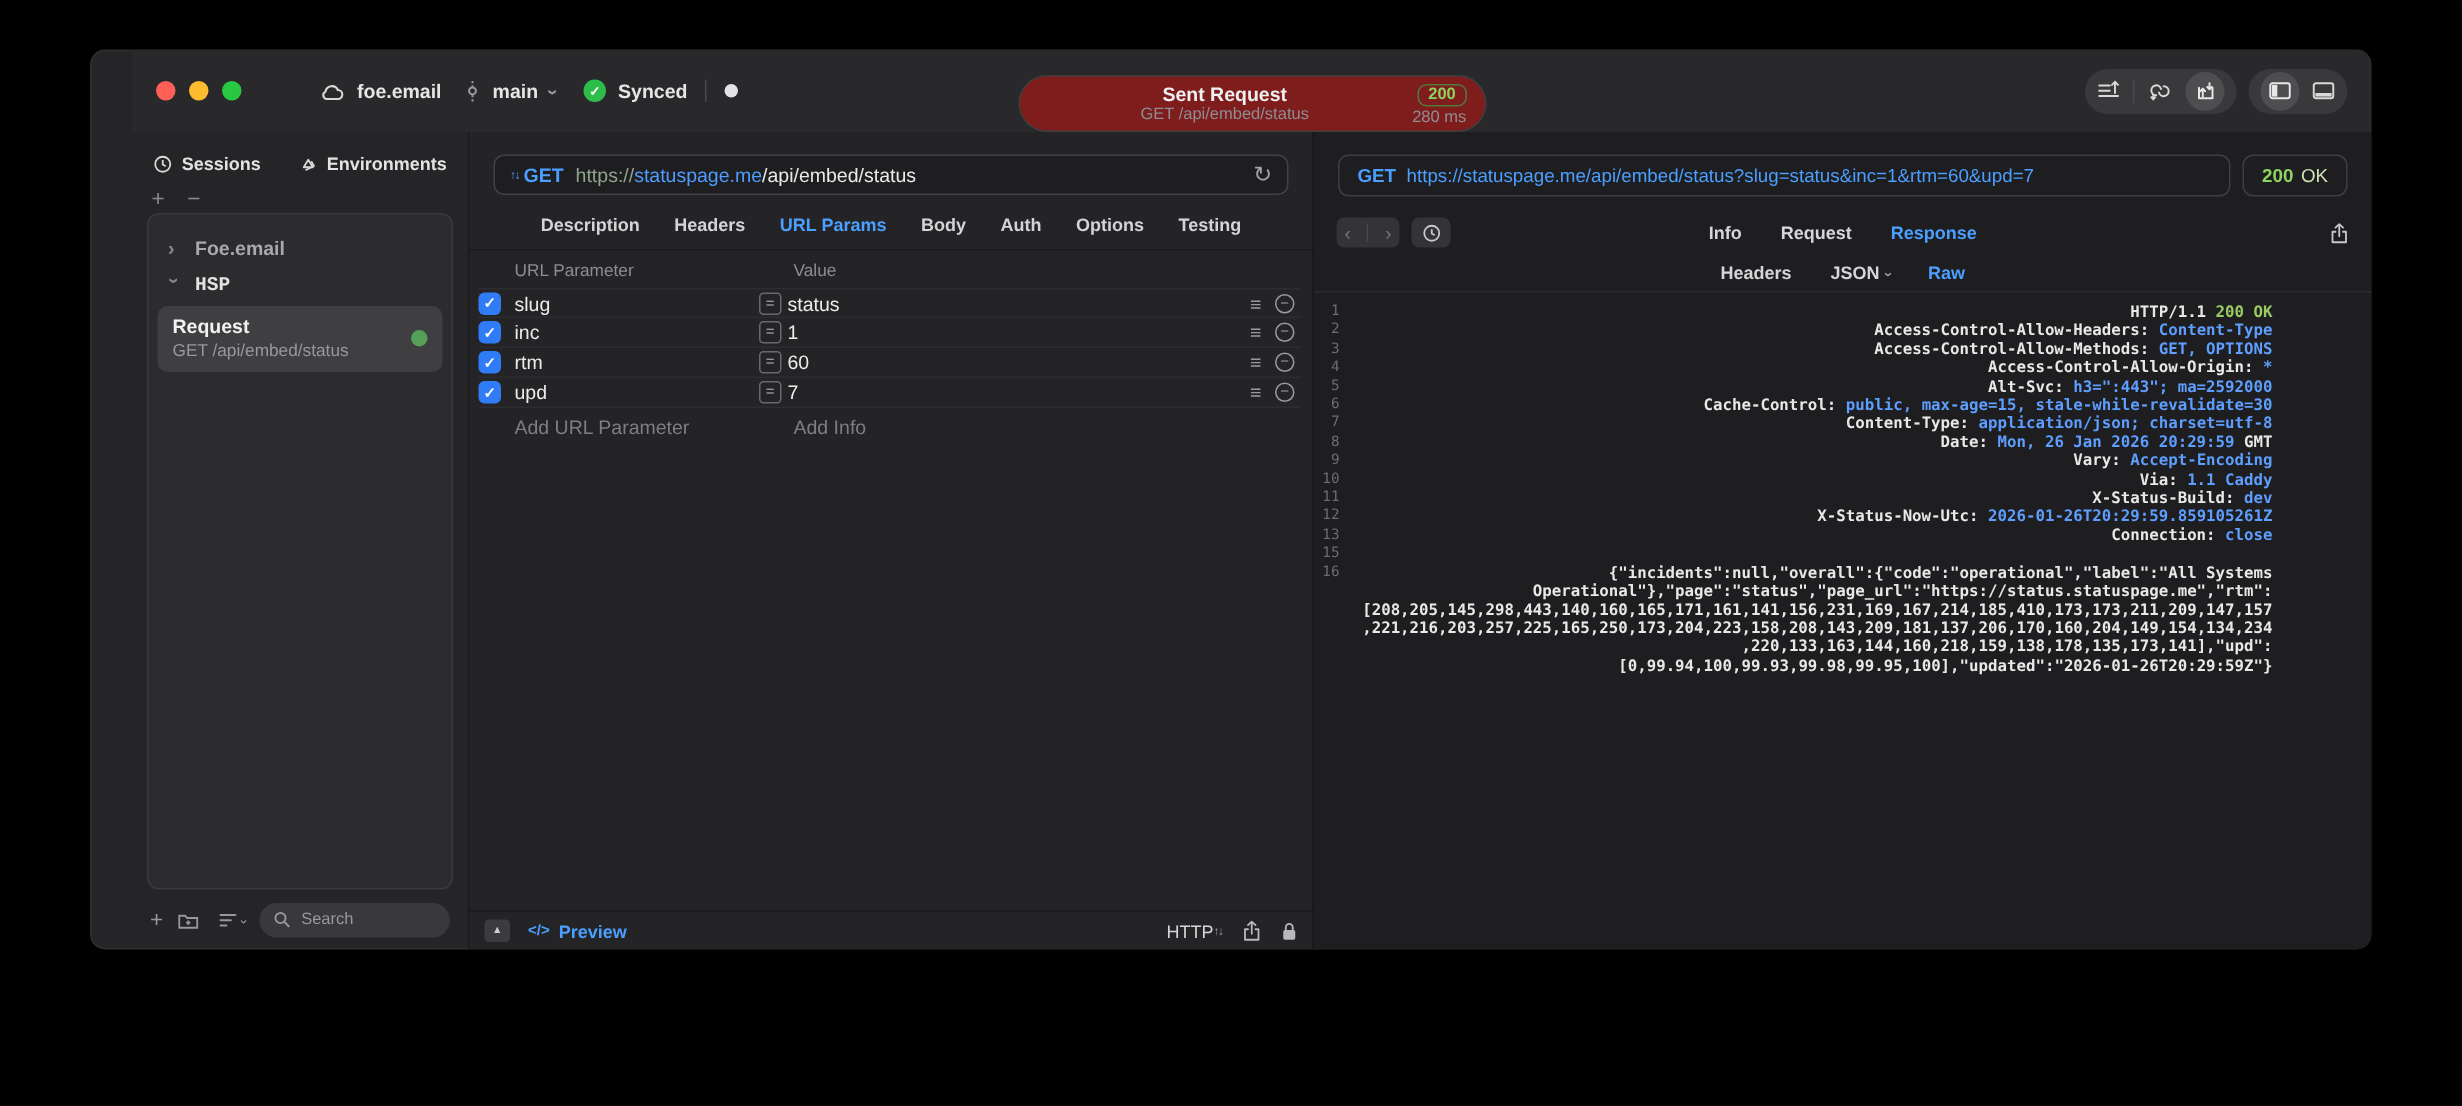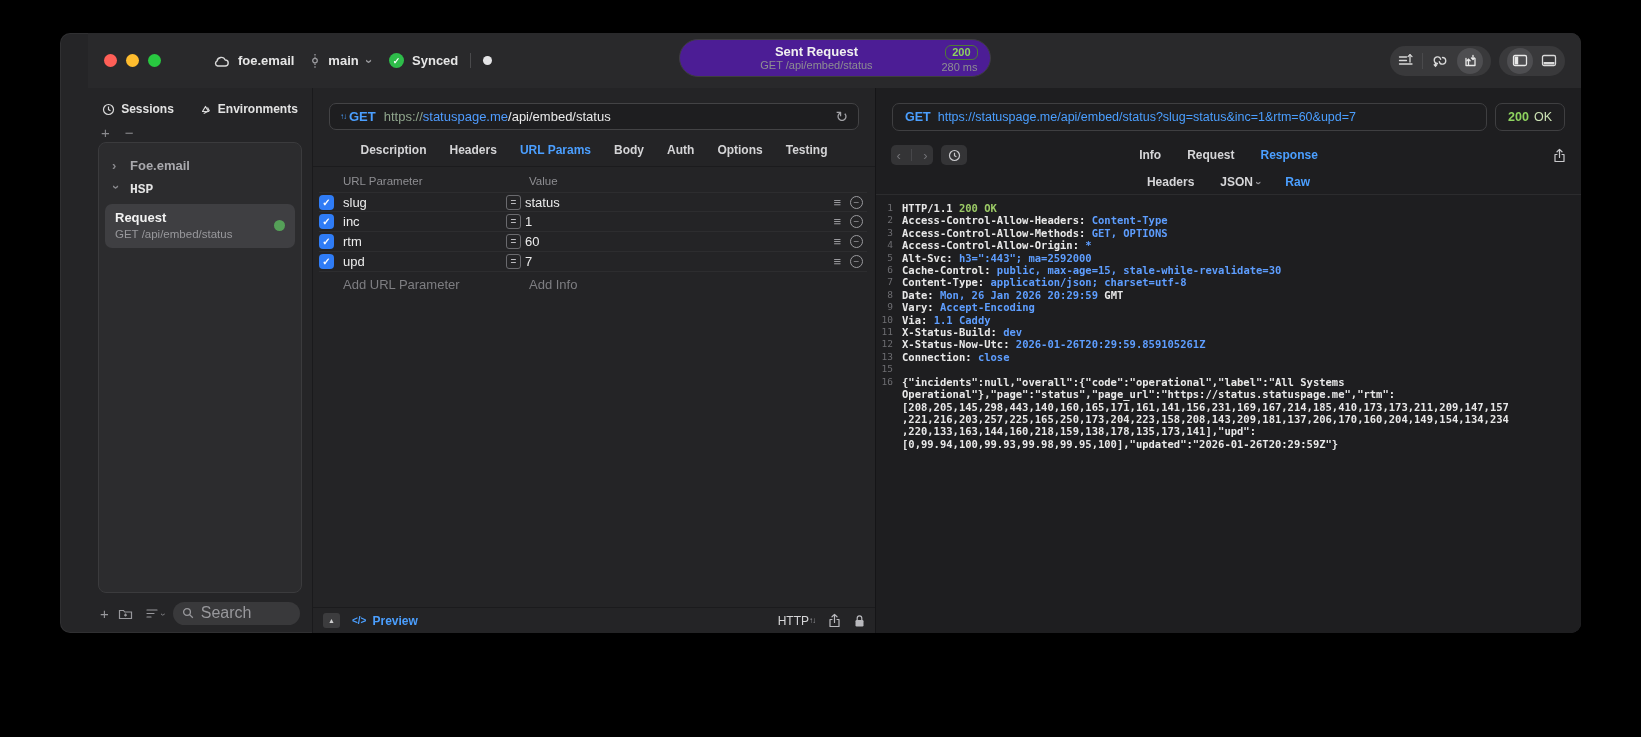--- a/index.html
+++ b/index.html
@@ -9,21 +9,21 @@
   
   .titlebar{flex:0 0 55px;display:flex;align-items:center;padding:0 16px;position:relative;background:#29292b;}
   .traffic{display:flex;gap:9px;}
   .dot{width:13px;height:13px;border-radius:50%;}
   .tb-group{display:flex;align-items:center;gap:8px;margin-left:52px;font-size:13px;color:#e6e6e6;font-weight:600;}
   .tb-sep{width:1px;height:15px;background:#4a4a4c;margin:0 4px;}
   .chev{display:inline-block;color:#9a9a9e;font-size:13px;line-height:1;}
   .chev.down{transform:rotate(90deg) translateX(1px);}
   .sync-check{width:15px;height:15px;border-radius:50%;background:#2ebd4a;color:#fff;font-size:9px;display:flex;align-items:center;justify-content:center;font-weight:700;}
   .white-dot{width:9px;height:9px;border-radius:50%;background:#e4e4e6;}
-  .pill{position:absolute;left:50%;top:6px;transform:translateX(-50%);width:312px;height:38px;background:#4c1d95;border:1px solid #3e3e40;border-radius:19px;display:flex;align-items:center;padding:0 12px;}
+  .pill{position:absolute;left:50%;top:17px;transform:translateX(-50%);width:312px;height:38px;background:#7f1d1d;border:1px solid #3e3e40;border-radius:19px;display:flex;align-items:center;padding:0 12px;}
   .pill-center{flex:1;text-align:center;}
   .pill-title{font-size:13px;font-weight:600;color:#f0f0f0;line-height:15px;}
   .pill-sub{font-size:11px;color:#8e8e92;line-height:13px;}
   .pill-right{text-align:right;}
   .badge200{display:inline-block;border:1.5px solid #4f7a37;color:#8ed35f;font-size:11px;font-weight:700;border-radius:6px;padding:0 6px;line-height:13px;}
   .pill-ms{font-size:11px;color:#8e8e92;line-height:13px;margin-top:1px;}
   .tb-icons{margin-left:auto;display:flex;gap:8px;}
   .icon-pill{background:#39393b;border-radius:16px;height:30px;display:flex;align-items:center;padding:0 8px;gap:8px;}
   .ipsep{width:1px;height:16px;background:#4a4a4c;}
   .hl{background:#4e4e51;border-radius:50%;width:26px;height:26px;display:flex;align-items:center;justify-content:center;}
@@ -43,21 +43,21 @@
   .tree-chev.down{transform:rotate(90deg);}
   .bright{color:#e3e3e3;font-family:Liberation Mono, monospace;}
   .req-card{margin-top:3px;background:#3f3f42;border-radius:7px;padding:6px 10px 8px;display:flex;align-items:center;}
   .req-main{flex:1;}
   .req-title{font-size:13px;font-weight:700;color:#f2f2f2;}
   .req-sub{font-size:11.5px;color:#98989c;margin-top:3px;}
   .req-dot{width:11px;height:11px;border-radius:50%;}
   .sb-bottom{height:40px;display:flex;align-items:center;gap:9px;padding:0 2px;color:#98989c;}
   .sb-plus{font-size:15px;}
   .search{flex:1;height:23px;background:#39393b;border-radius:12px;display:flex;align-items:center;padding:0 9px;gap:5px;}
-  .search input{background:none;border:none;outline:none;color:#cfcfcf;font-size:16px;width:100%;font-family:inherit;}
+  .search input{background:none;border:none;outline:none;color:#cfcfcf;font-size:11px;width:100%;font-family:inherit;}
   .search input::placeholder{color:#98989c;}
   
   .url-bar{margin:15px 16px 0;height:27px;flex:0 0 27px;background:#1e1e20;border:1px solid #434345;border-radius:7px;display:flex;align-items:center;padding:0 10px;font-size:13px;}
   .updown{font-size:8px;letter-spacing:-1px;color:#4b9fff;margin-right:3px;}
   .method{color:#4b9fff;font-weight:700;margin-right:8px;}
   .u-scheme{color:#8fa58c;}
   .u-host{color:#4f9cff;}
   .u-path{color:#e9e9e9;}
   .refresh{margin-left:auto;color:#a2a2a6;font-size:15px;line-height:1;}
   .mid-tabs{display:flex;justify-content:center;gap:23px;margin-top:13px;font-size:12px;color:#d4d4d6;font-weight:600;}
@@ -99,21 +99,21 @@
   .bfsep{width:1px;height:12px;background:#47474a;}
   .hist{width:26px;justify-content:center;margin-left:8px;}
   .resp-tabs{position:absolute;left:0;right:0;display:flex;justify-content:center;gap:26px;font-size:12px;color:#d6d6d8;font-weight:600;}
   .share-btn{margin-left:auto;z-index:1;}
   .resp-subnav{height:26px;flex:0 0 26px;display:flex;justify-content:center;align-items:center;gap:26px;font-size:12px;color:#d6d6d8;border-bottom:1px solid #2c2c2e;margin-top:3px;font-weight:600;}
   .subtab{display:flex;align-items:center;gap:3px;}
   .subtab .chev{font-size:10px;}
   .code{flex:1;overflow:hidden;padding-top:7px;font-family:"DejaVu Sans Mono",monospace;font-size:10.5px;line-height:12.4px;font-weight:700;}
   .code-line{display:flex;}
   .ln{flex:0 0 26px;text-align:right;padding-right:9px;color:#6d6d71;font-weight:400;font-size:9.5px;}
-  .lc{flex:1;margin-right:66px;white-space:pre-wrap;overflow-wrap:break-word;min-height:12.4px;color:#e8e8e8;min-width:0;}
+  .lc{flex:1;margin-right:66px;white-space:pre-wrap;overflow-wrap:break-word;min-height:12.4px;color:#e8e8e8;min-width:0;text-align:right;}
   .seg-k{color:#e8e8e8;}.seg-p{color:#e8e8e8;}.seg-v{color:#5e9eff;}.seg-g{color:#9ccb66;}
 </style>
 </head>
 <body>
 
 <div class="window">
 
   <div class="titlebar">
     <div class="traffic">
       <div class="dot" style="background:#ff5f57"></div>

